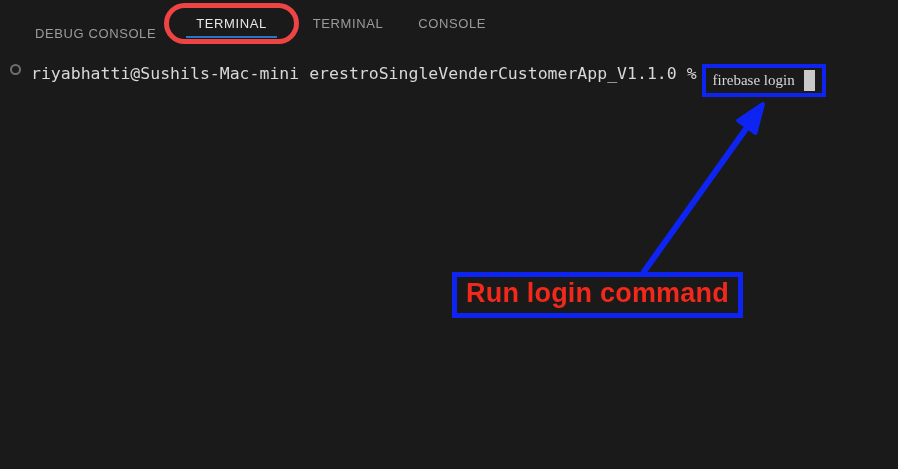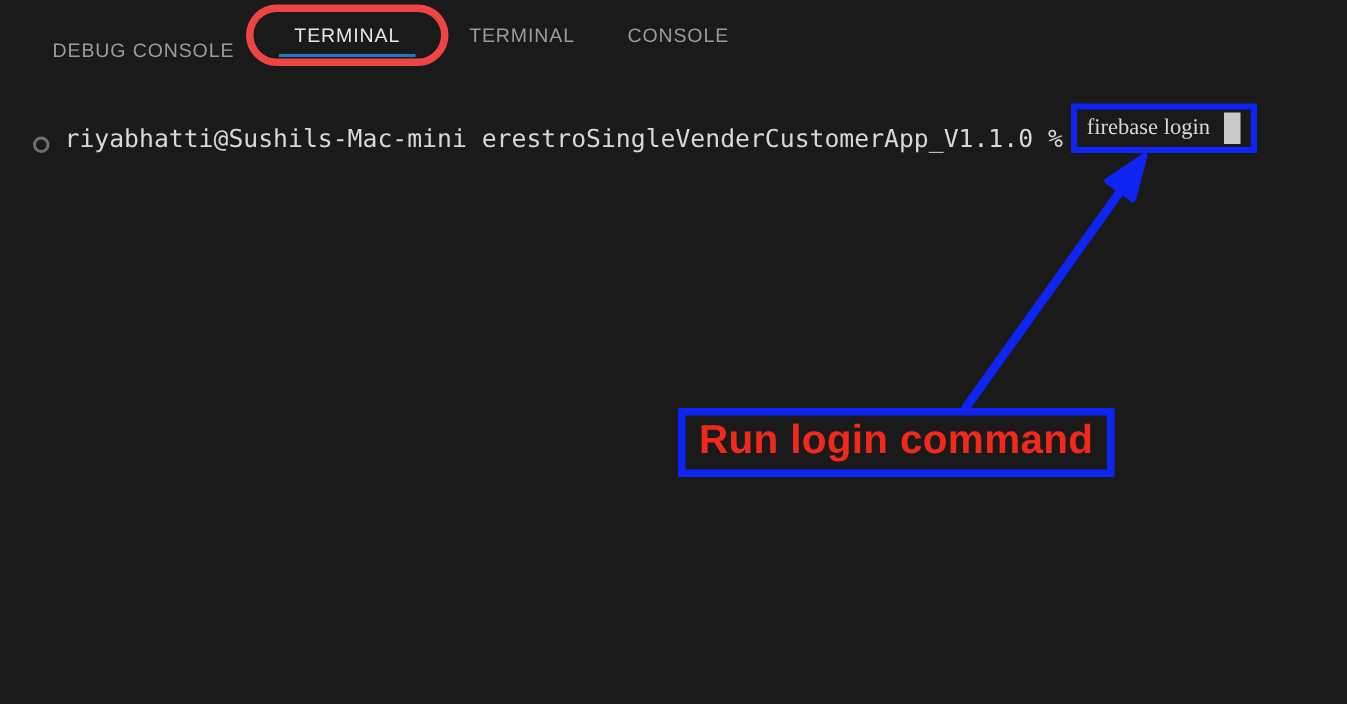--- a/index.html
+++ b/index.html
@@ -58,23 +58,23 @@
     position:absolute;
     left:-10px; right:-10px; bottom:-7px;
     height:2px;
     background:#2677cb;
   }
   .tab-comments { margin-right:35px; }
 
   
   .terminal-line {
     display:flex;
-    align-items:flex-end;
+    align-items:flex-start;
     margin-top:18px;
-    padding-left:22px;
+    padding-left:10px;
     height:38px;
   }
   .cmd-circle {
     width:11px; height:11px;
     border:2px solid #6f6f6f;
     border-radius:50%;
     flex:none;
     margin-right:10px;
   }
   .prompt {

